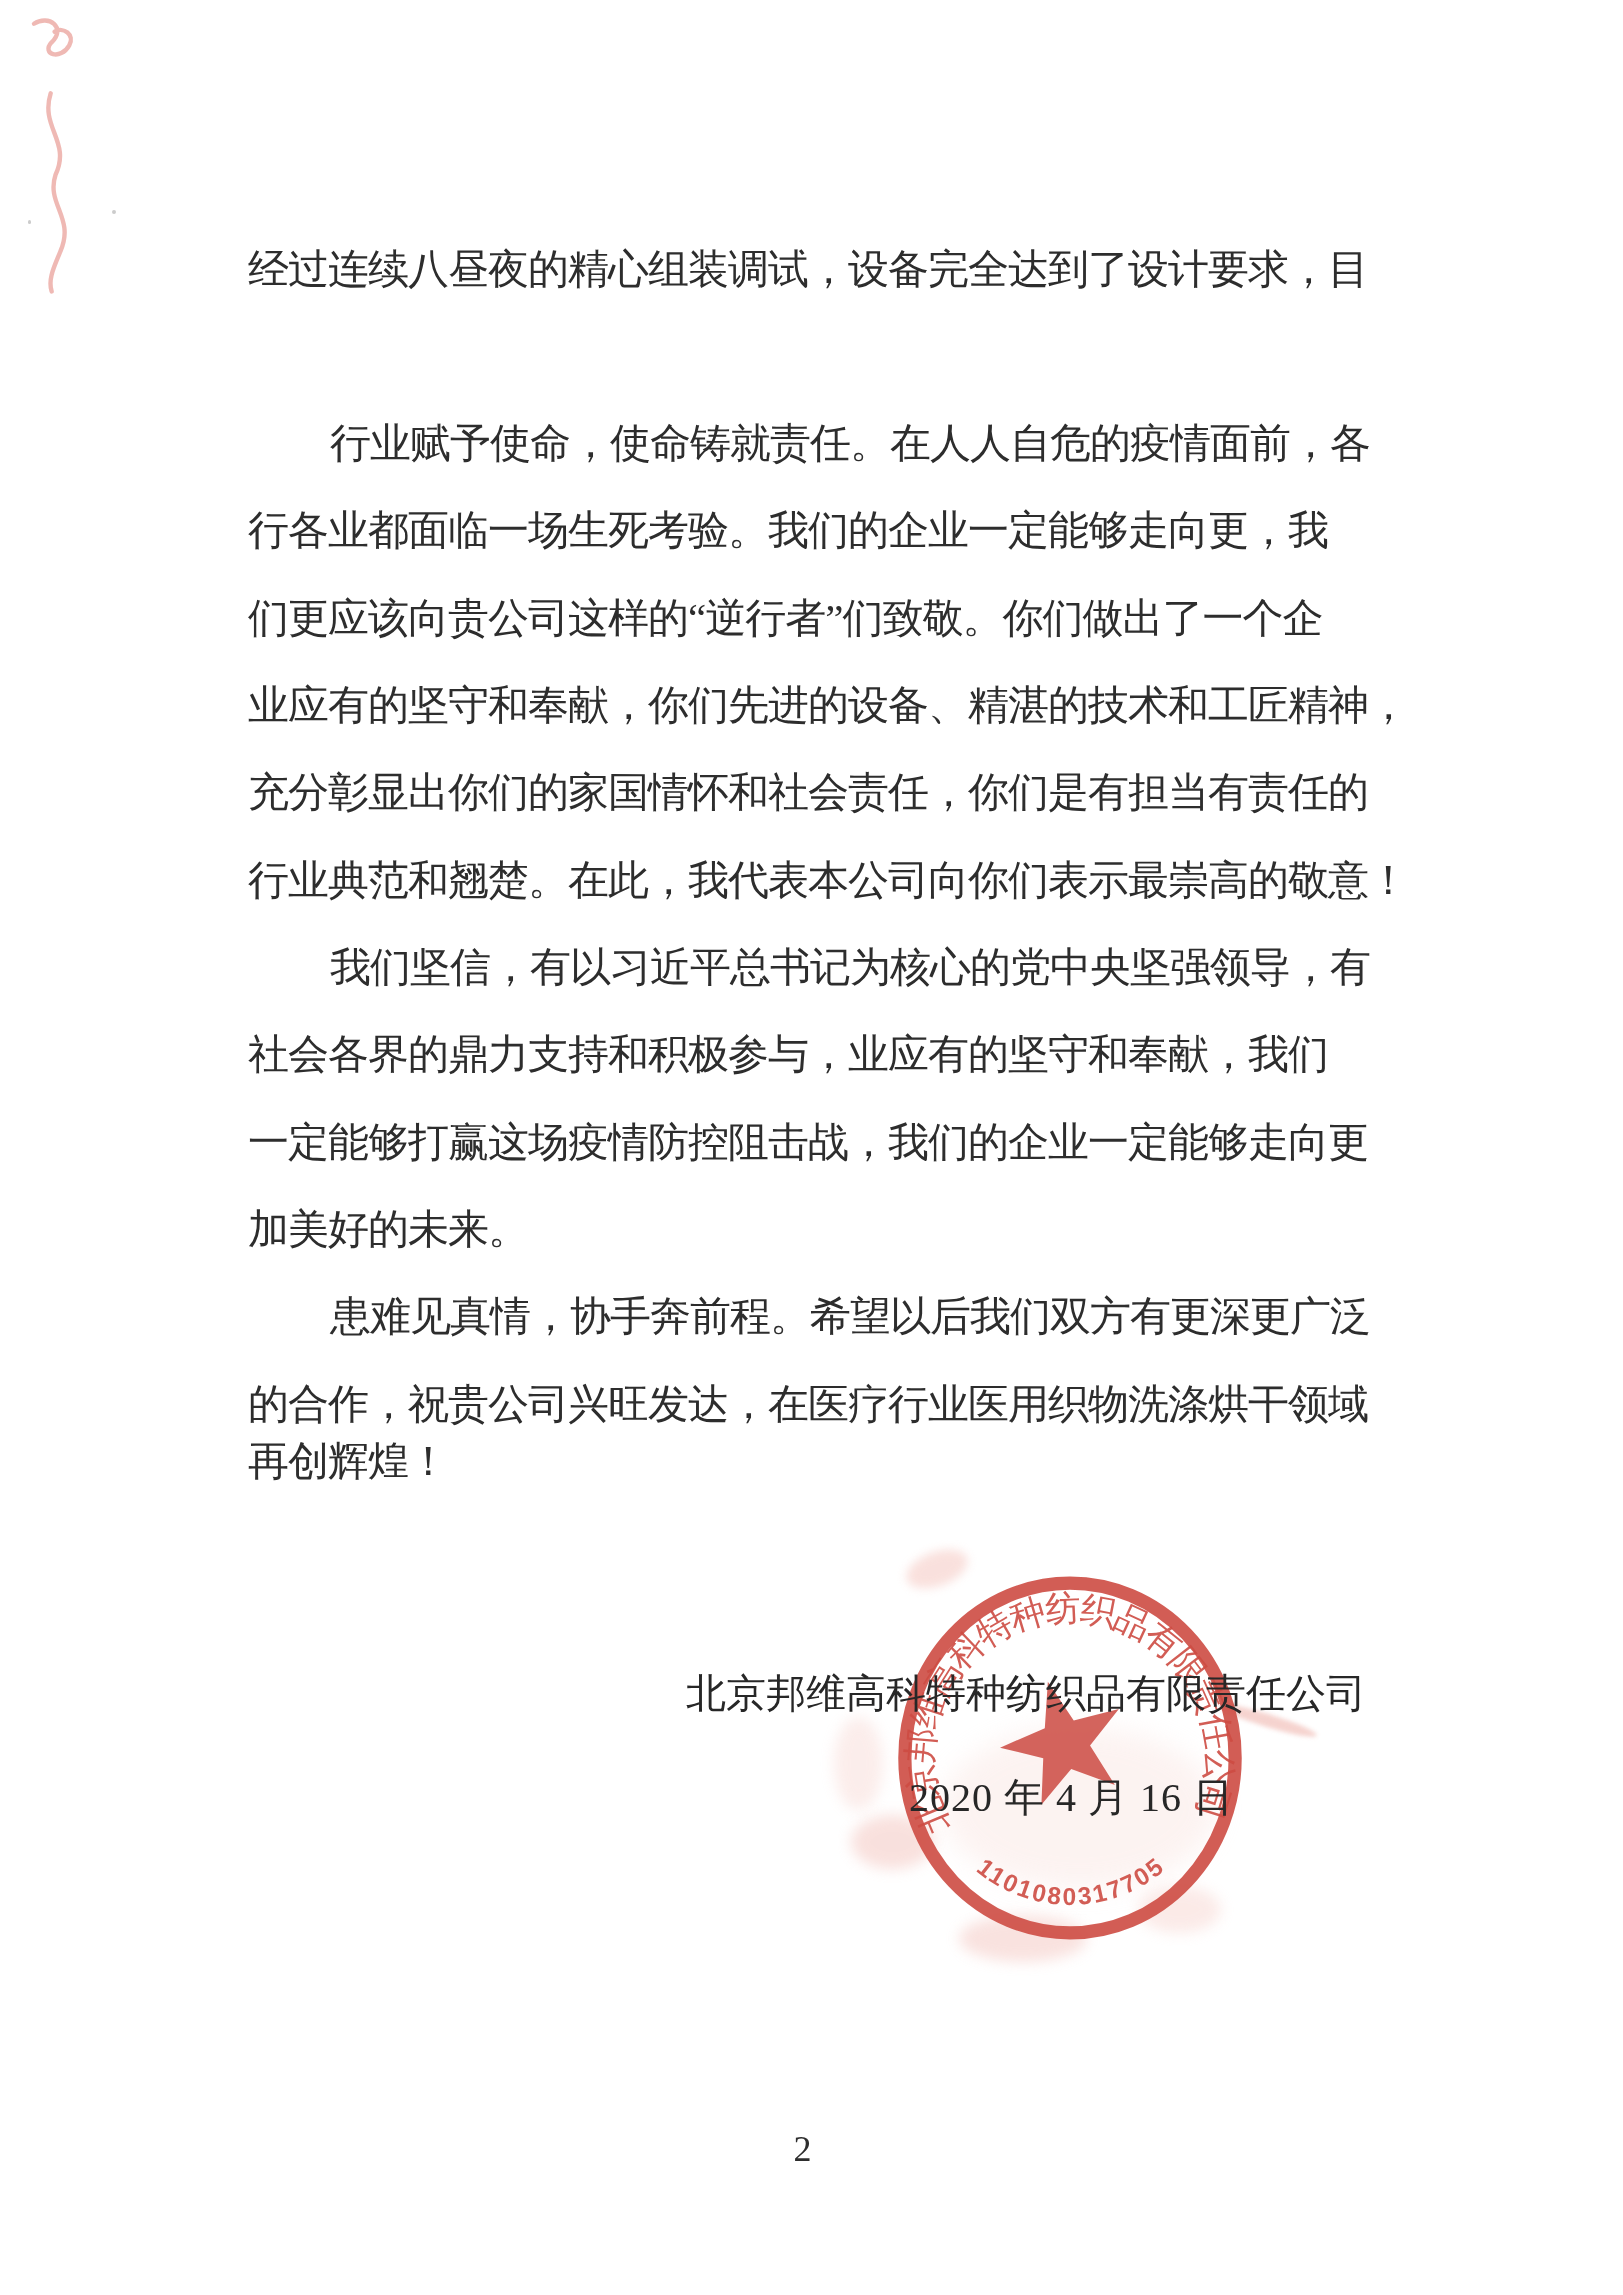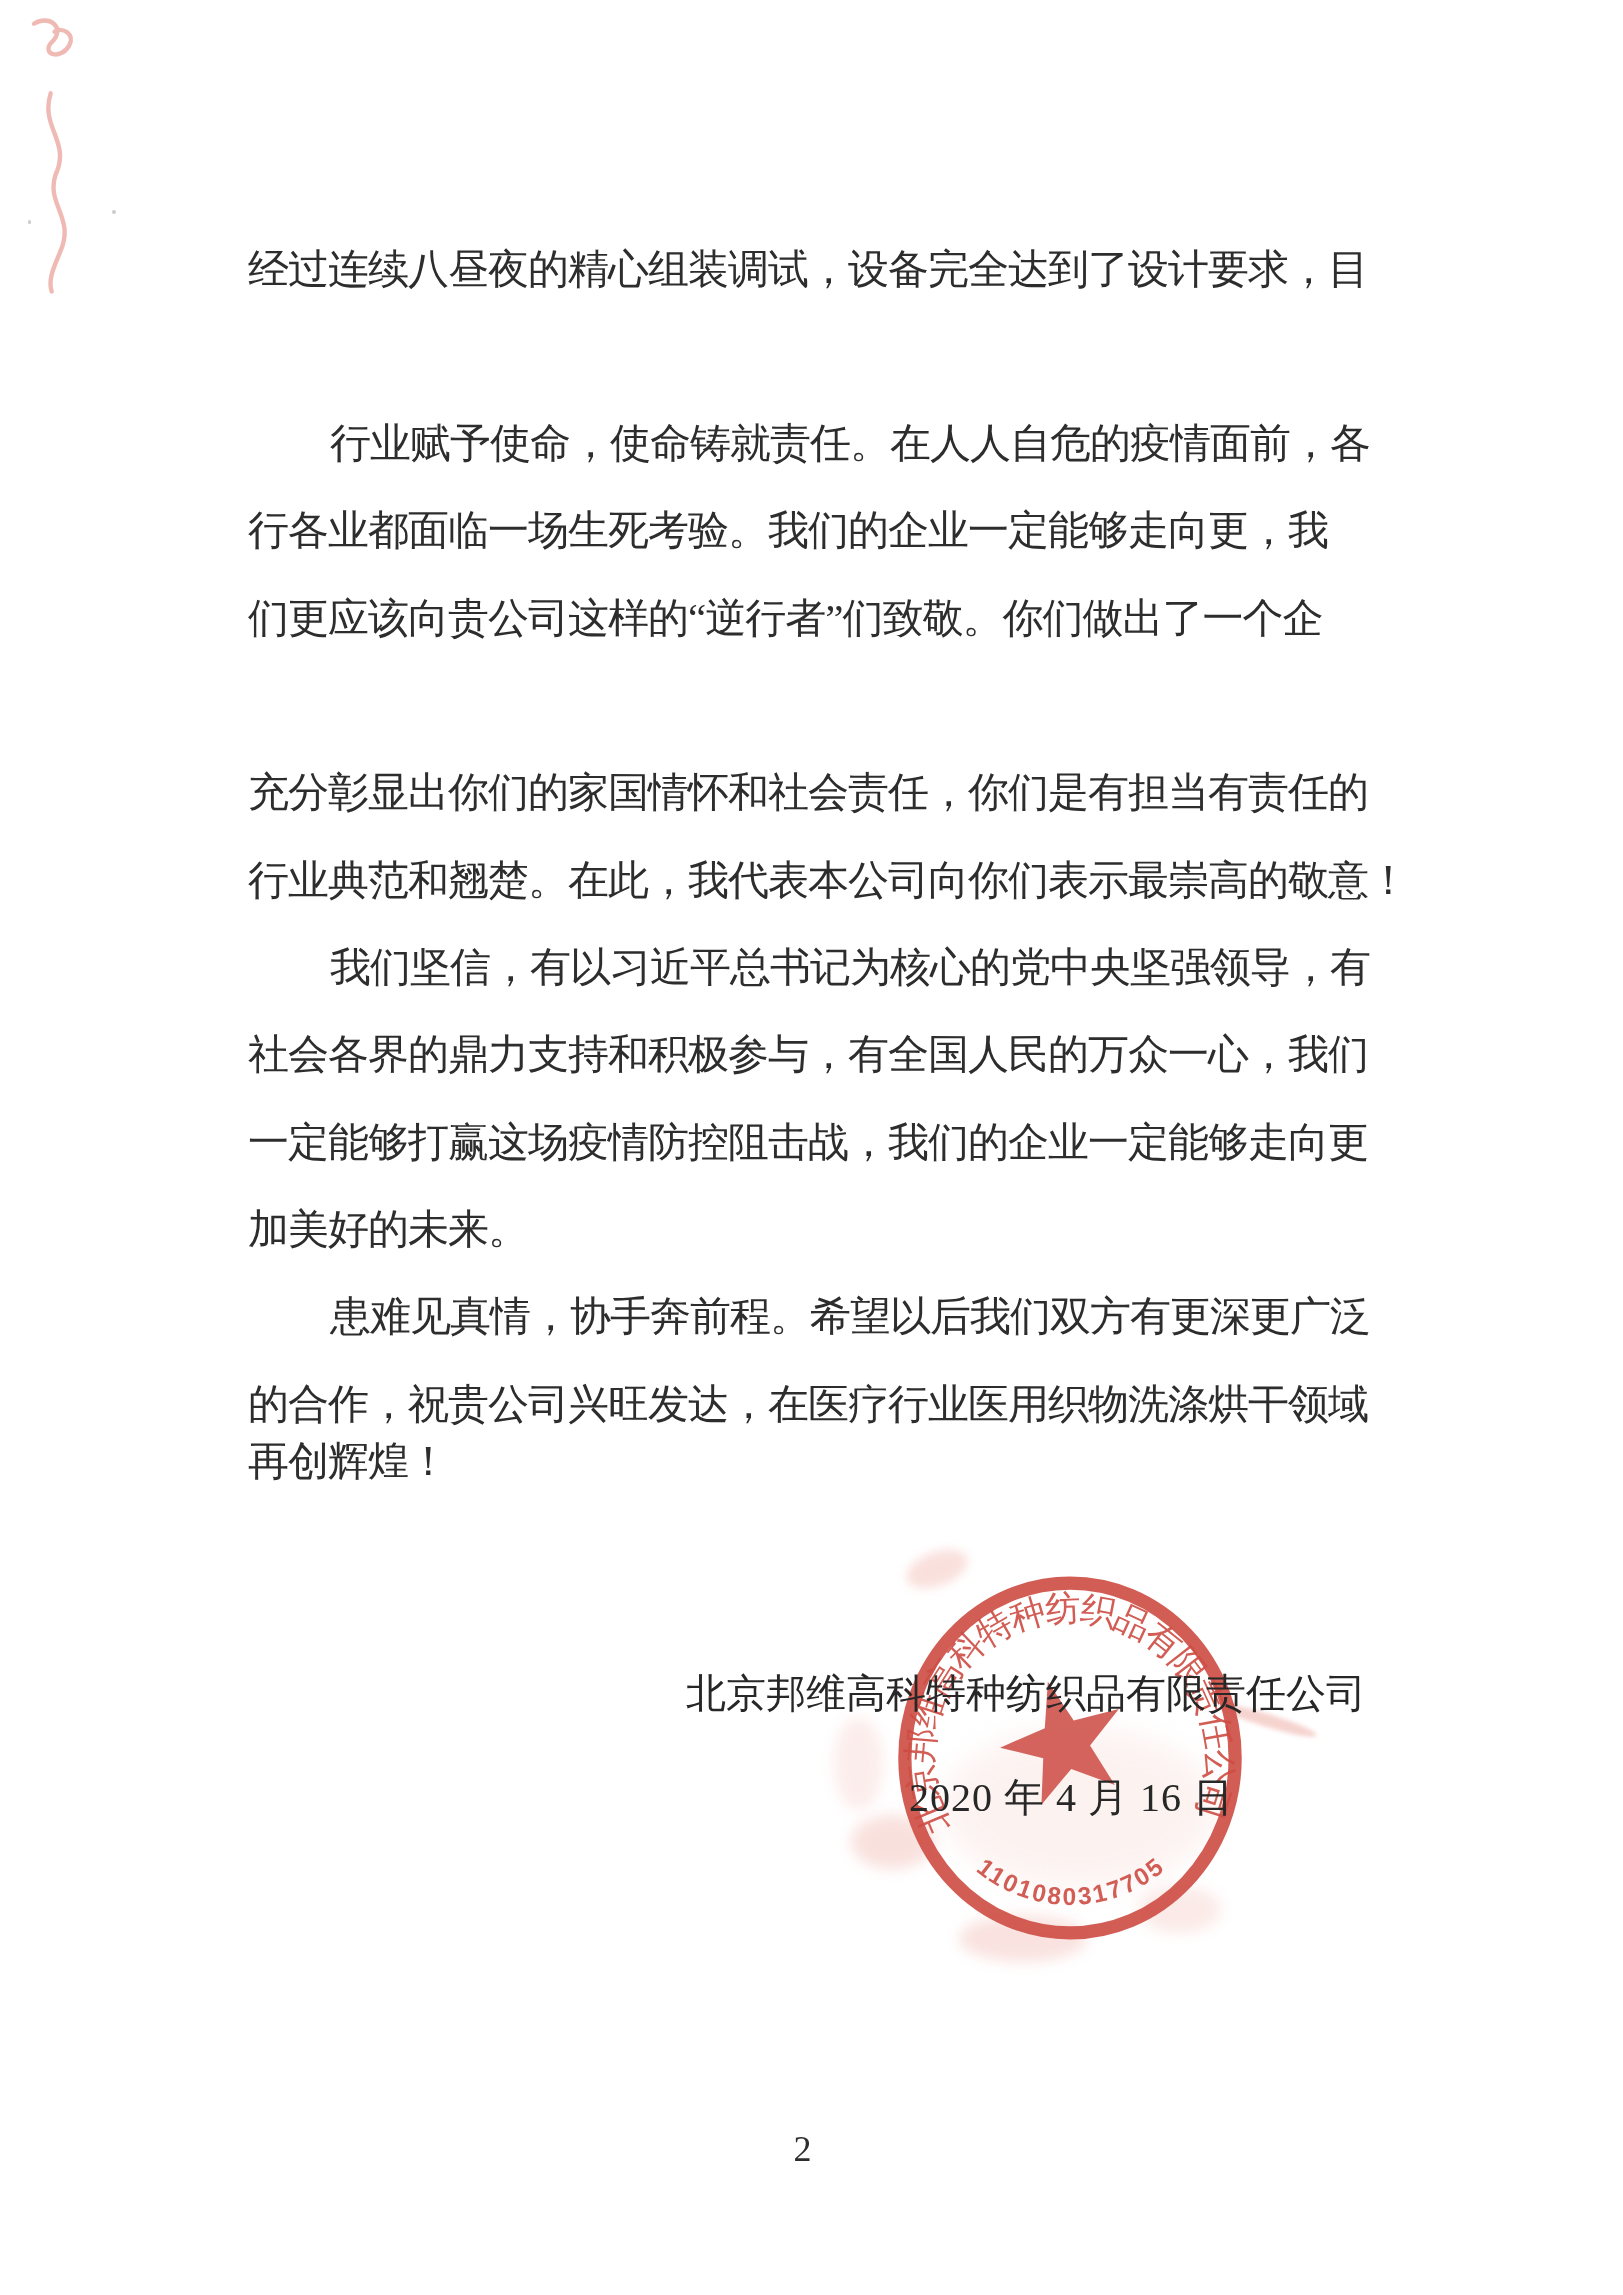--- a/index.html
+++ b/index.html
@@ -34,24 +34,25 @@
     <path d="M62,170 C40,240 104,268 72,336 C52,396 112,424 82,492 C70,522 56,548 64,574" fill="none" stroke="#e0756c" stroke-width="9" stroke-linecap="round"></path>
   </svg>
 
   <div class="speck" style="left:112px;top:210px;"></div>
   <div class="speck" style="left:27.5px;top:220px;"></div>
 
   <div class="line" style="top:204px;">经过连续八昼夜的精心组装调试，设备完全达到了设计要求，目</div>
   <div class="line indent" style="top:378px;">行业赋予使命，使命铸就责任。在人人自危的疫情面前，各</div>
   <div class="line" style="top:465px;">行各业都面临一场生死考验。我们的企业一定能够走向更，我</div>
   <div class="line" style="top:553px;">们更应该向贵公司这样的“逆行者”们致敬。你们做出了一个企</div>
+  <div class="line" style="top:640px;">业应有的坚守和奉献，你们先进的设备、精湛的技术和工匠精神，</div>
   <div class="line" style="top:727px;">充分彰显出你们的家国情怀和社会责任，你们是有担当有责任的</div>
   <div class="line" style="top:815px;">行业典范和翘楚。在此，我代表本公司向你们表示最崇高的敬意！</div>
   <div class="line indent" style="top:902px;text-align:right;">我们坚信，有以习近平总书记为核心的党中央坚强领导，有</div>
-  <div class="line" style="top:989px;">社会各界的鼎力支持和积极参与，有全国人民的万众一心，我们</div>
+  <div class="line" style="top:989px;">社会各界的鼎力支持和积极参与，业应有的坚守和奉献，我们</div>
   <div class="line" style="top:1077px;">一定能够打赢这场疫情防控阻击战，我们的企业一定能够走向更</div>
   <div class="line" style="top:1164px;">加美好的未来。</div>
   <div class="line indent" style="top:1251px;">患难见真情，协手奔前程。希望以后我们双方有更深更广泛</div>
   <div class="line" style="top:1339px;">的合作，祝贵公司兴旺发达，在医疗行业医用织物洗涤烘干领域</div>
   <div class="line" style="top:1396px;text-align:right;">再创辉煌！</div>
 
   <div class="blob b6"></div>
   <div class="blob b1"></div>
   <div class="blob b2"></div>
   <div class="blob b3"></div>

